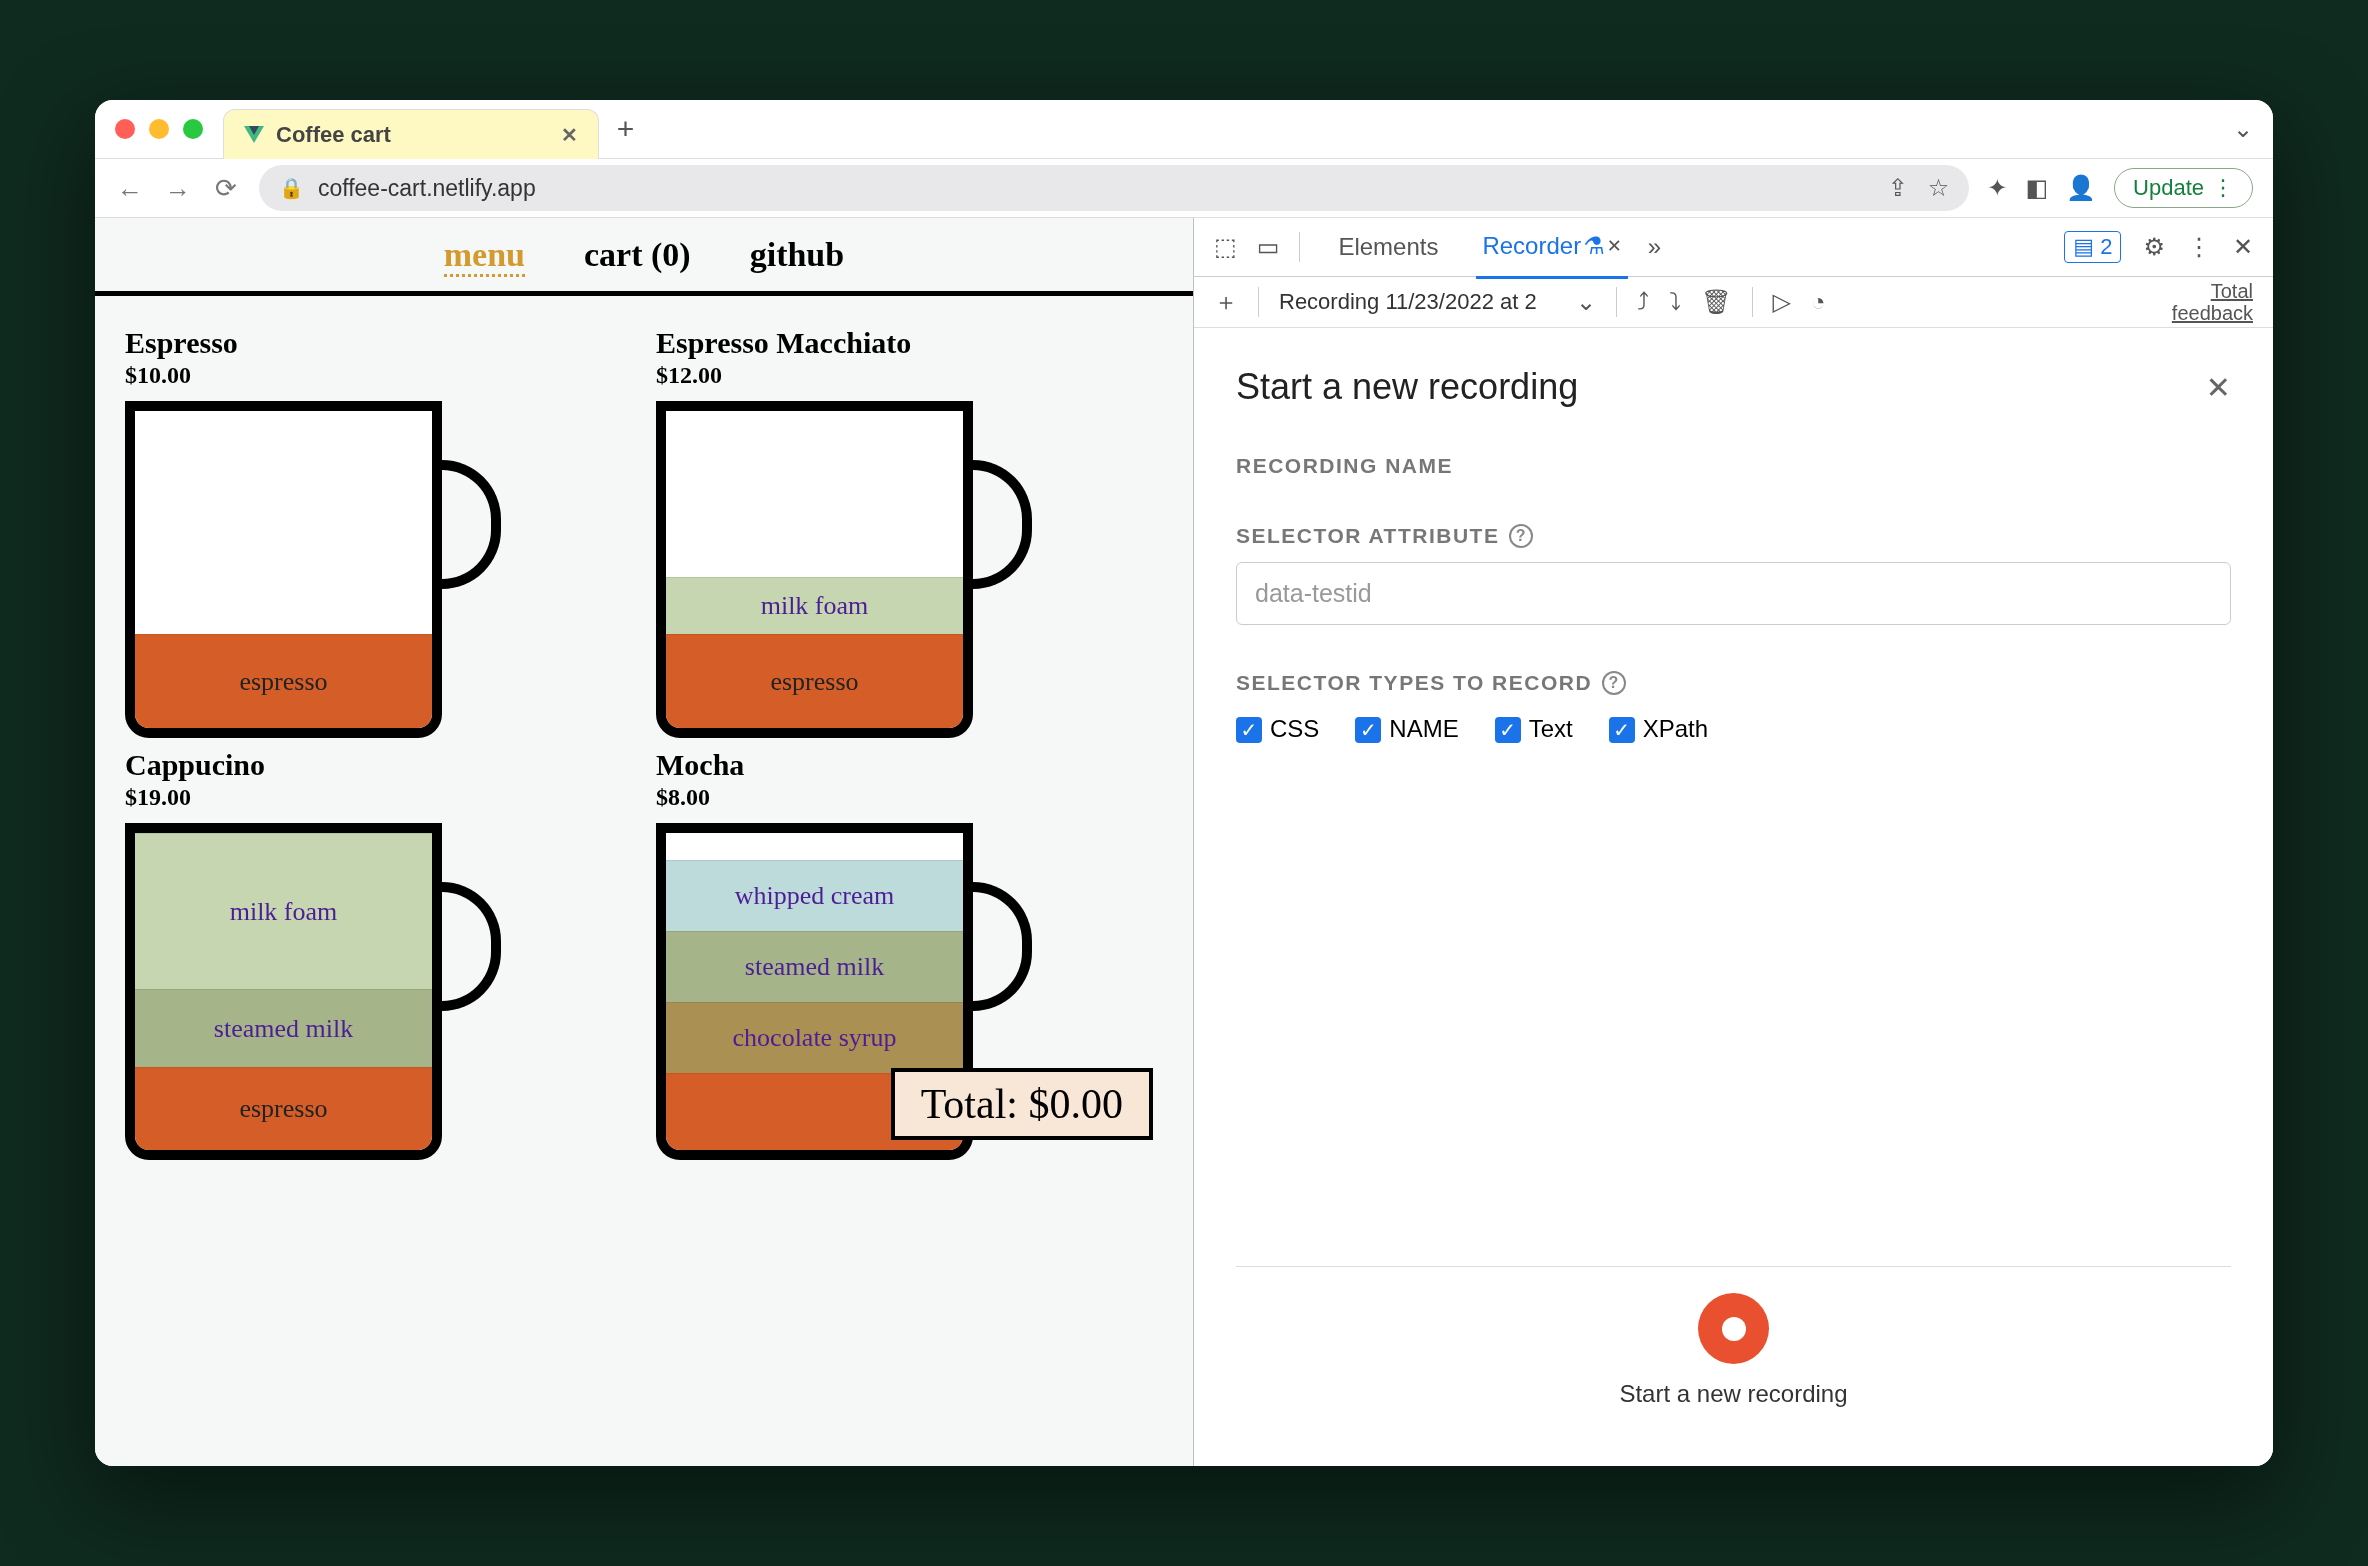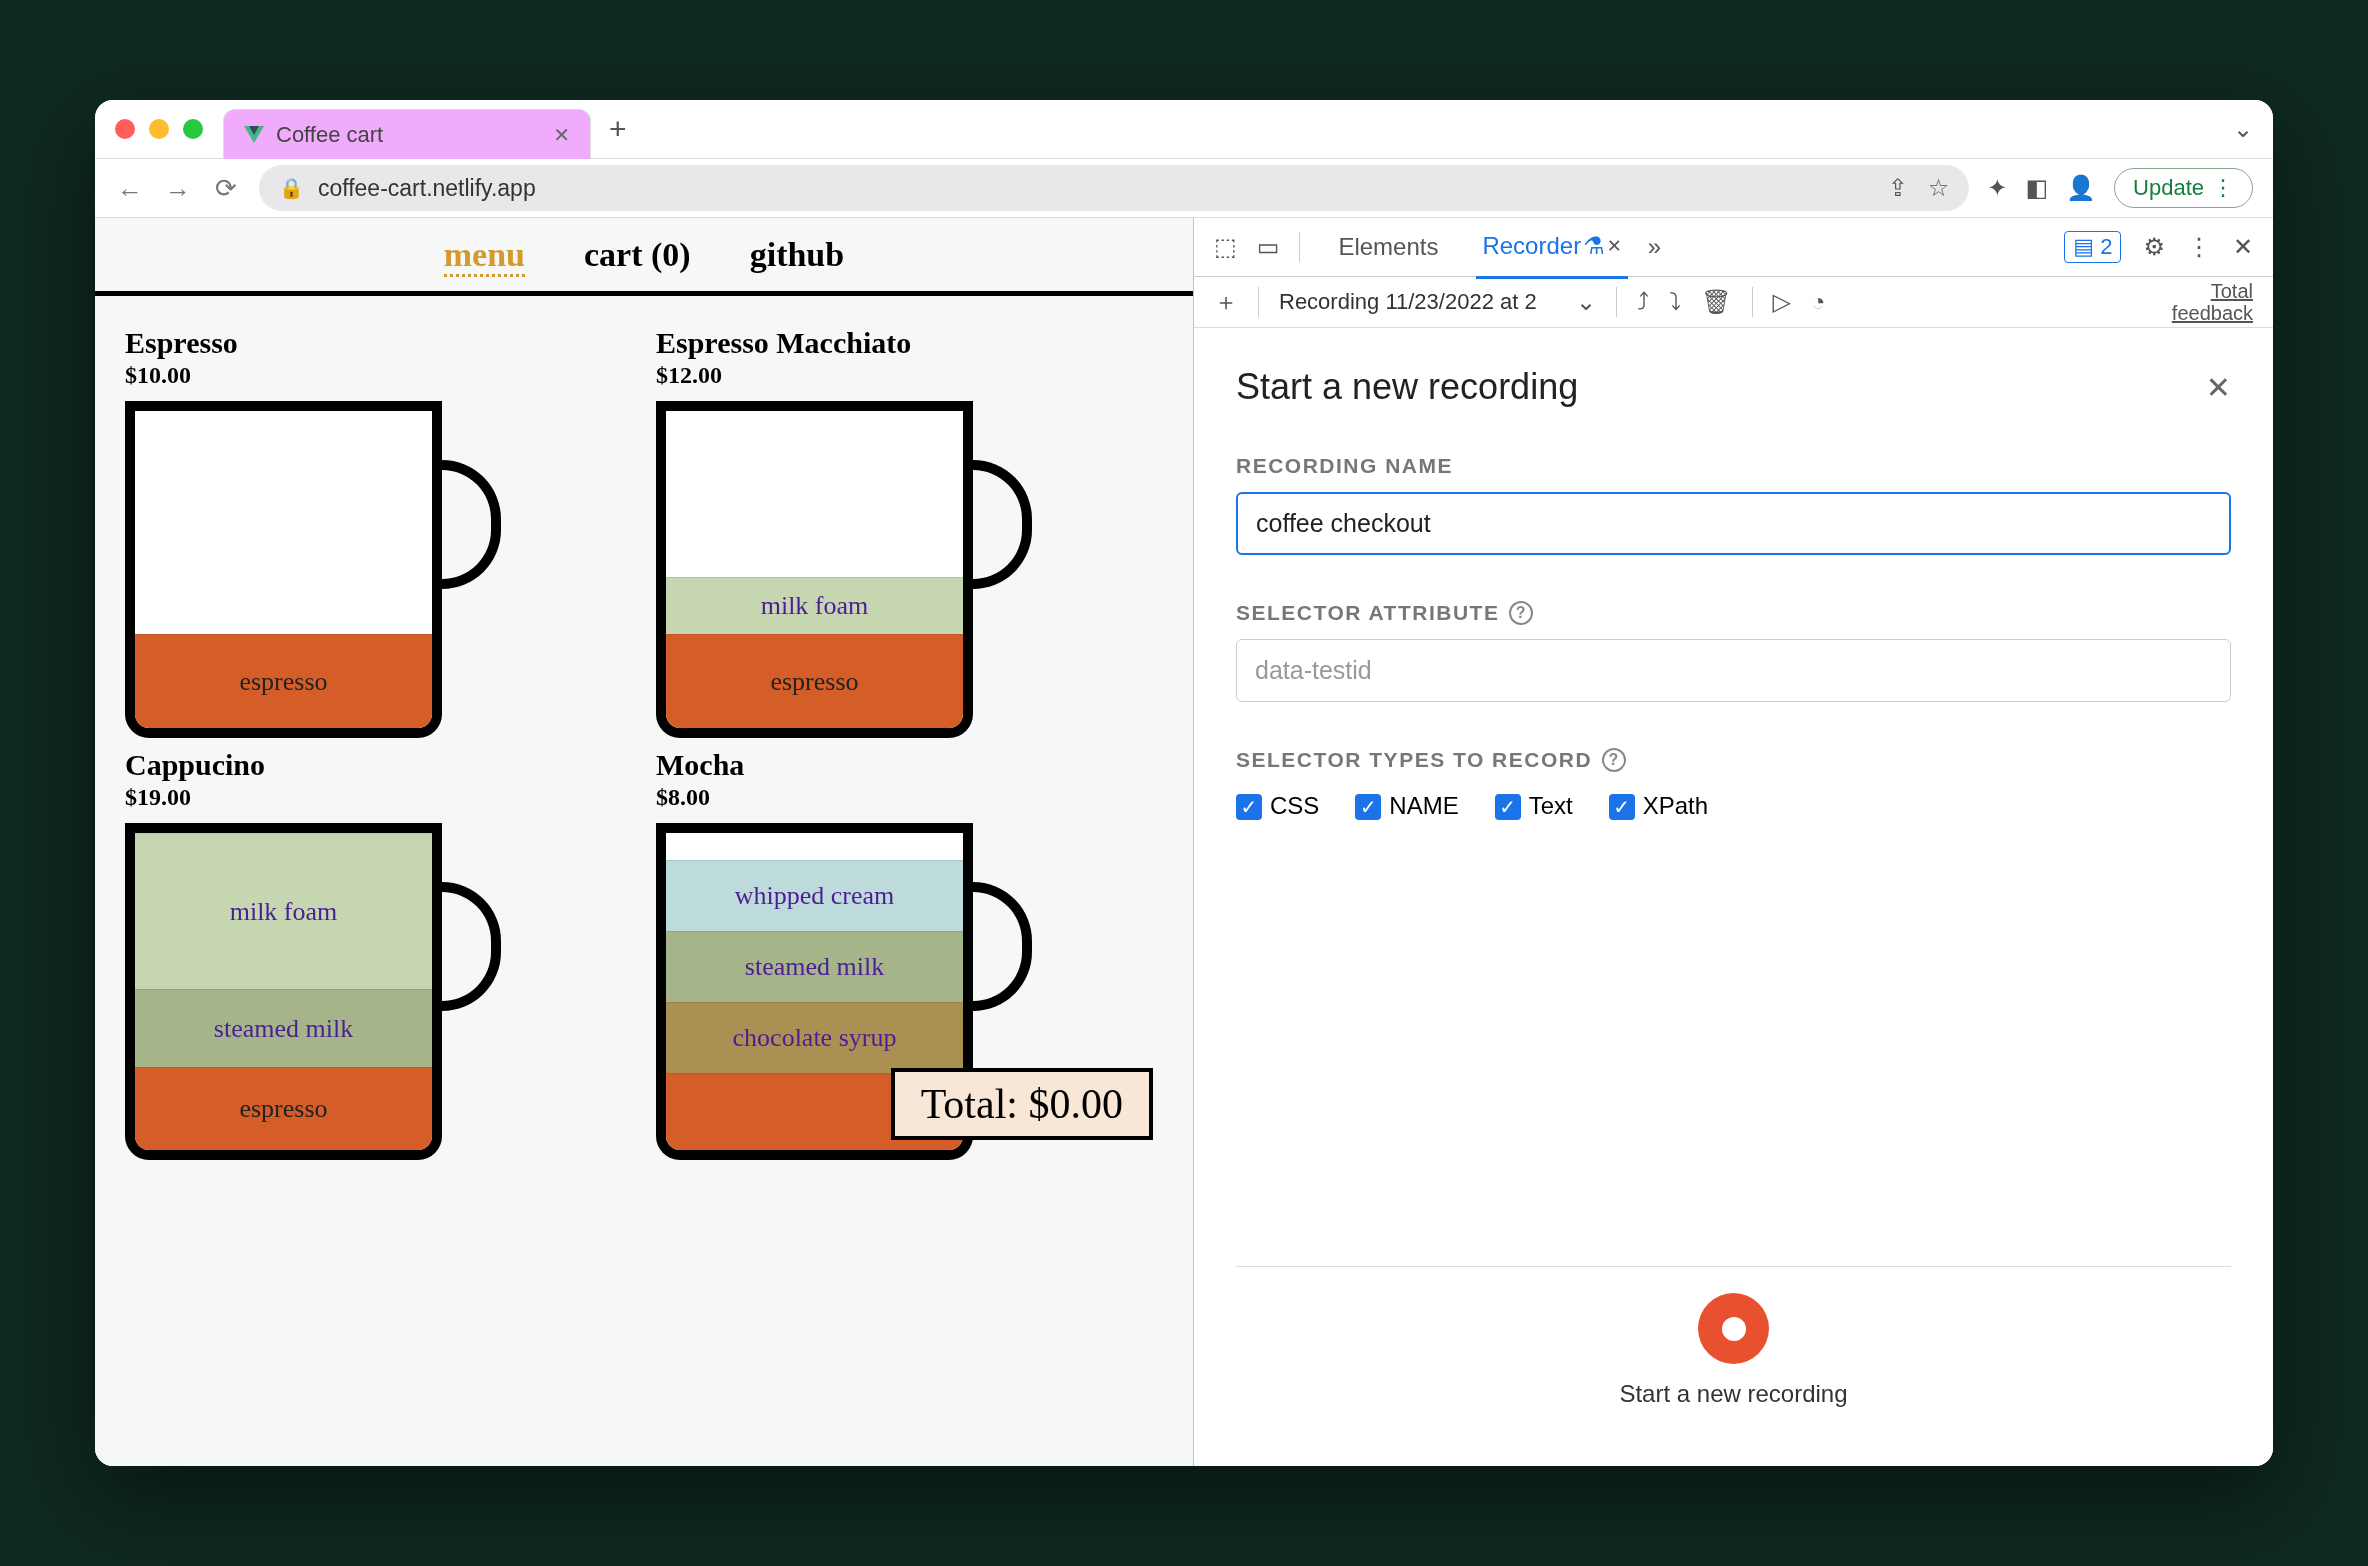--- a/index.html
+++ b/index.html
@@ -33,28 +33,29 @@
 .traffic { display: flex; gap: 14px; margin-right: 20px; }
 .dot { width: 20px; height: 20px; border-radius: 50%; }
 .dot.red { background: #ff5f57; }
 .dot.yellow { background: #febc2e; }
 .dot.green { background: #28c840; }
 .tab {
   display: flex;
   align-items: center;
   gap: 12px;
   height: 50px;
-  background: #f0abfc;
+  background: #fef9c3;
   border: 1px solid #ddd;
   border-bottom: none;
   border-radius: 12px 12px 0 0;
   padding: 0 20px;
   margin-top: 10px;
   font-size: 22px;
   color: #444;
+  font-weight: bold;
 }
 .tab .close-x { color: #666; font-size: 20px; margin-left: 158px; }
 .newtab-btn { font-size: 30px; color: #555; margin-left: 18px; cursor: pointer; }
 .titlebar .chev { margin-left: auto; color: #555; font-size: 24px; }
 .addrbar {
   height: 59px;
   background: #fff;
   display: flex;
   align-items: center;
   padding: 0 20px;
@@ -421,21 +422,20 @@
         </div>
       </div>
 
       <div class="panel-body">
         <div class="panel-title-row">
           <div class="panel-title">Start a new recording</div>
           <div class="close-panel">✕</div>
         </div>
 
         <div class="field-label">RECORDING NAME</div>
-        <input class="text-input" value="coffee checkout" style="">
 
         <div class="field-label">
           <span>SELECTOR ATTRIBUTE</span>
           <span class="help-circ">?</span>
         </div>
         <input class="text-input plain" placeholder="data-testid" style="">
 
         <div class="field-label">
           <span>SELECTOR TYPES TO RECORD</span>
           <span class="help-circ">?</span>

